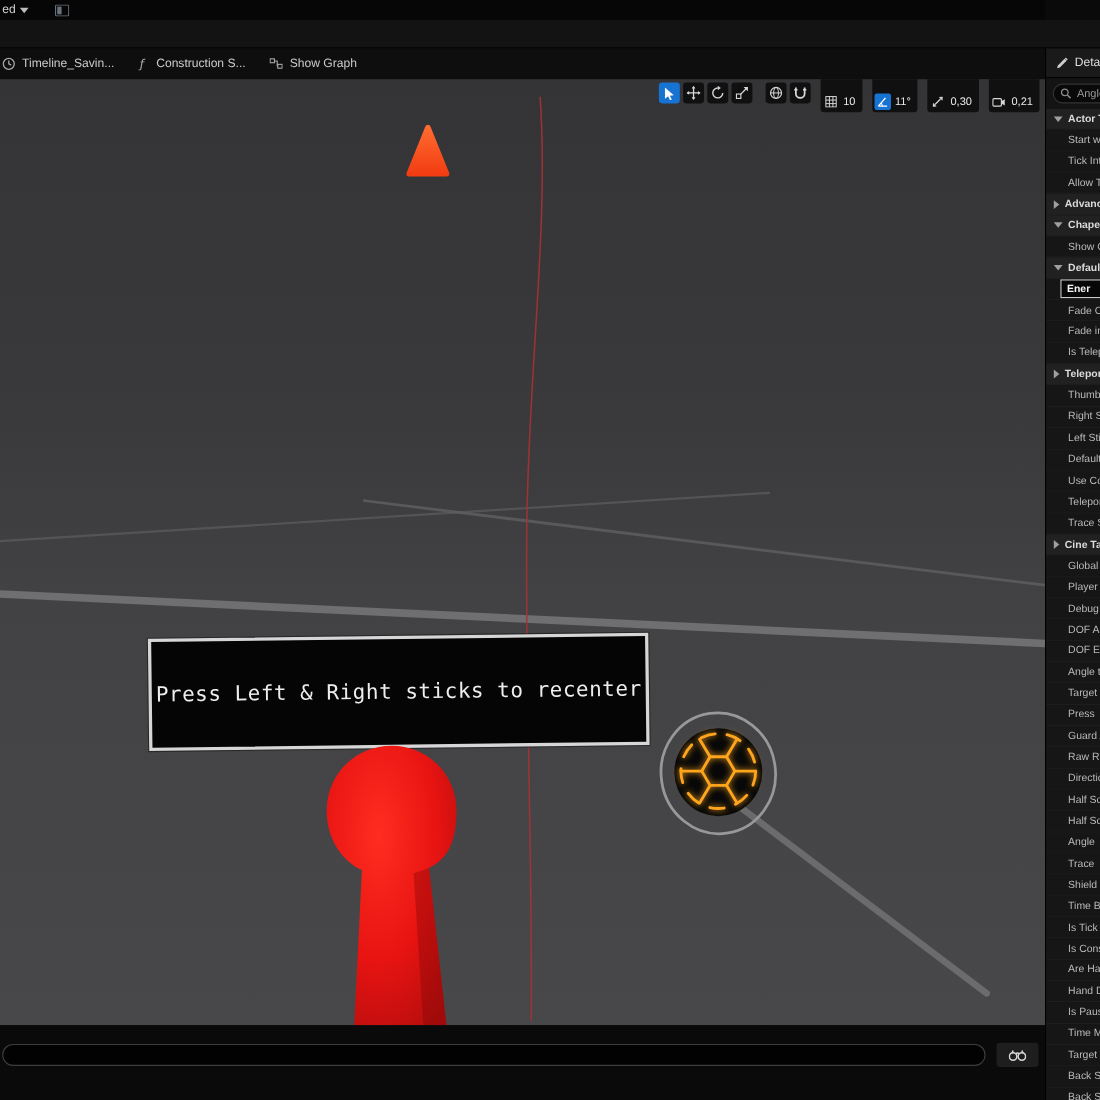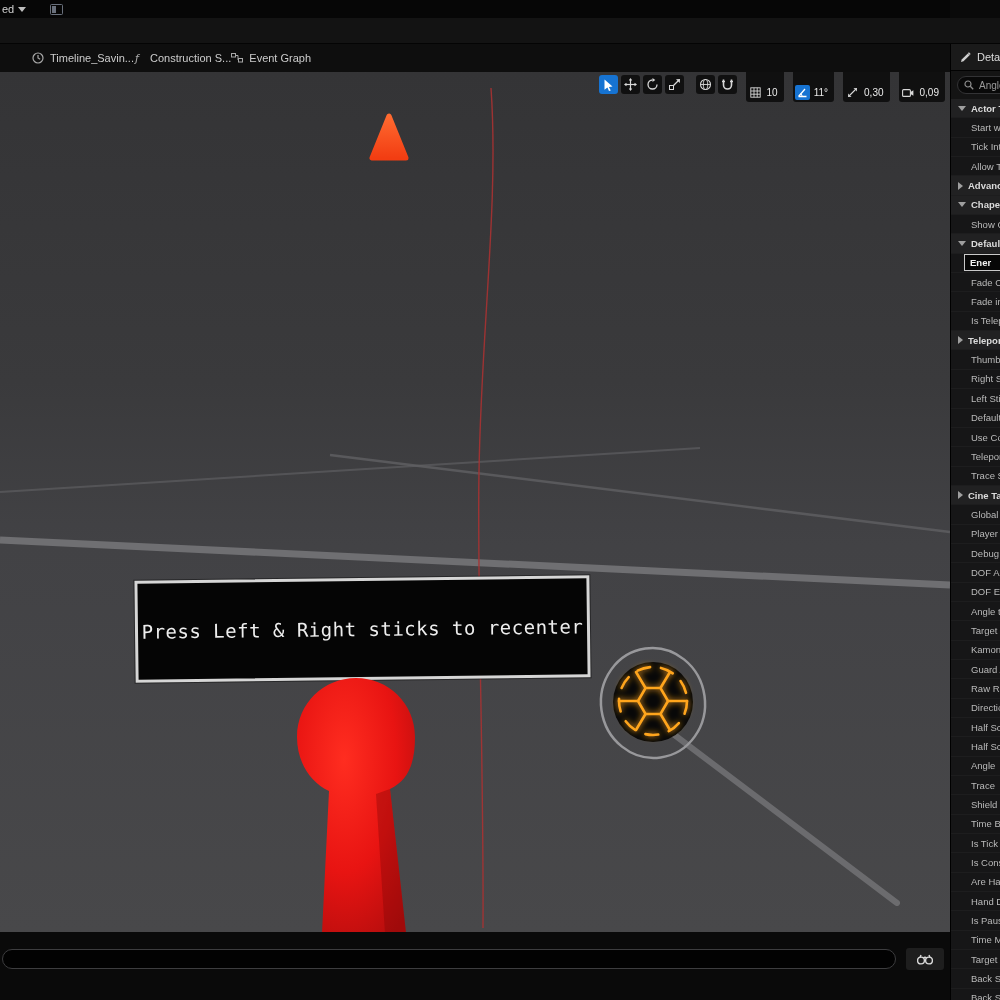--- a/index.html
+++ b/index.html
@@ -9,21 +9,21 @@
   
   .titlebar{position:absolute;left:0;top:0;width:950px;height:18px;background:#060606;
             display:flex;align-items:center;gap:10px;}
   .saved-dropdown{display:flex;align-items:center;gap:4px;color:#d2d2d2;font-size:11px;padding-left:2px;}
   .caret{width:0;height:0;border-left:4px solid transparent;border-right:4px solid transparent;border-top:5px solid #bdbdbd;}
   .tb-icon{opacity:.75;margin-left:14px;display:flex;}
   .menustrip{position:absolute;left:0;top:18px;width:1000px;height:26px;background:#131313;border-bottom:1px solid #040404;box-sizing:border-box;}
 
   
   .tabbar{position:absolute;left:0;top:44px;width:950px;height:28px;background:#0e0e0e;
-          display:flex;align-items:center;padding-left:32px;box-sizing:border-box;}
+          display:flex;align-items:center;gap:22px;padding-left:2px;box-sizing:border-box;}
   .tab{display:flex;align-items:center;gap:6px;color:#cccccc;font-size:11px;cursor:default;}
   .tab .ticon{display:flex;opacity:.85;}
 
   
   .viewport{position:absolute;left:0;top:72px;width:950px;height:860px;overflow:hidden;
             background:linear-gradient(180deg,#343436 0%,#3a3a3c 36%,#424245 55%,#48484a 100%);}
   .scene,.fgscene{position:absolute;left:0;top:0;}
   .scene{z-index:1;}
   .sign{position:absolute;left:135px;top:506px;width:449px;height:96px;background:#050505;
         border:3px solid #d6d6d6;transform:rotate(-0.7deg);display:flex;align-items:center;
@@ -107,21 +107,21 @@
       <span>Construction S...</span>
     </div>
     <div class="tab">
       <span class="ticon">
         <svg width="12" height="12" viewBox="0 0 12 12">
             <rect x="0.5" y="1.5" width="4" height="3.5" fill="none" stroke="#c3c3c3"></rect>
             <rect x="7.5" y="6.5" width="4" height="3.5" fill="none" stroke="#c3c3c3"></rect>
             <path d="M4.5 3.5 H7 V8 H7.5" fill="none" stroke="#c3c3c3"></path>
           </svg>
       </span>
-      <span>Event Graph</span>
+      <span>Show Graph</span>
     </div>
   </div>
 
   <div class="viewport">
 
     <svg class="scene" width="950" height="860" viewBox="0 0 950 860">
       <defs>
         <filter id="glow" x="-60%" y="-60%" width="220%" height="220%">
           <feGaussianBlur stdDeviation="3" result="b"></feGaussianBlur>
           <feMerge>
@@ -262,21 +262,21 @@
         <span>0,30</span>
       </div>
 
       <div class="vppill">
         <span class="icwrap">
           <svg width="12" height="10" viewBox="0 0 12 10">
               <rect x="0.6" y="1.6" width="7.8" height="6.8" rx="1" fill="none" stroke="#d8d8d8" stroke-width="1.1"></rect>
               <path d="M8.4 4 L11.4 2.2 V7.8 L8.4 6 Z" fill="#d8d8d8"></path>
             </svg>
         </span>
-        <span>0,09</span>
+        <span>0,21</span>
       </div>
     </div>
   </div>
 
   <div class="bottombar">
     <input class="find-box" type="text" value="" style="">
     <div class="find-btn">
       <svg width="16" height="12" viewBox="0 0 16 12">
         <circle cx="4" cy="7.5" r="3.4" fill="none" stroke="#d8d8d8" stroke-width="1.4"></circle>
         <circle cx="12" cy="7.5" r="3.4" fill="none" stroke="#d8d8d8" stroke-width="1.4"></circle>
@@ -387,21 +387,21 @@
         <div class="row prop">
           <span>DOF En</span>
         </div>
         <div class="row prop">
           <span>Angle to</span>
         </div>
         <div class="row prop">
           <span>Target F</span>
         </div>
         <div class="row prop">
-          <span>Kamon</span>
+          <span>Press</span>
         </div>
         <div class="row prop">
           <span>Guard A</span>
         </div>
         <div class="row prop">
           <span>Raw Ro</span>
         </div>
         <div class="row prop">
           <span>Directio</span>
         </div>

